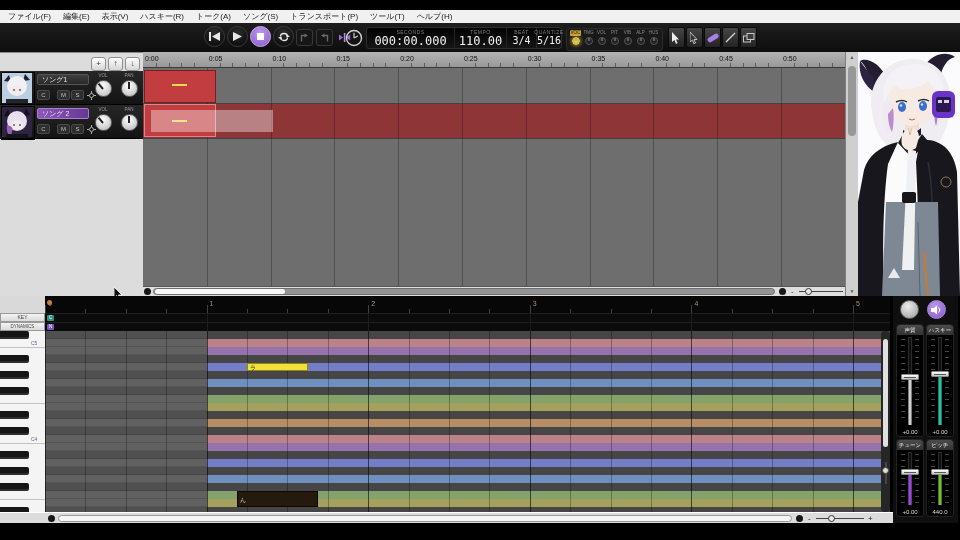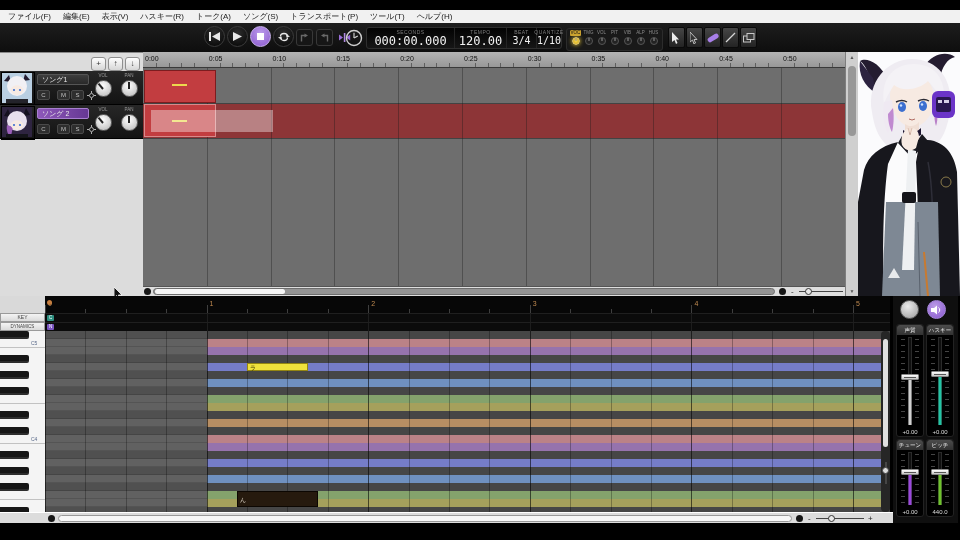--- a/index.html
+++ b/index.html
@@ -240,29 +240,29 @@
       </svg>
     </div>
 
     <div class="timepanel">
       <div class="tp-group w1">
         <span class="tp-label">SECONDS</span>
         <span class="tp-value vbig">000:00.000</span>
       </div>
       <div class="tp-group w2">
         <span class="tp-label">TEMPO</span>
-        <span class="tp-value vbig">120.00</span>
+        <span class="tp-value vbig">110.00</span>
       </div>
       <div class="tp-group w3">
         <span class="tp-label">BEAT</span>
         <span class="tp-value vsmall">3/4</span>
       </div>
       <div class="tp-group w4">
         <span class="tp-label">QUANTIZE</span>
-        <span class="tp-value vsmall">1/10</span>
+        <span class="tp-value vsmall">5/16</span>
       </div>
     </div>
 
     <div class="parampanel" id="parampanel">
         <div class="pp-col">
           <span class="pp-label active">VOC</span>
           <div class="pp-knob led"></div>
         </div>
         <div class="pp-col">
           <span class="pp-label">TMG</span>

